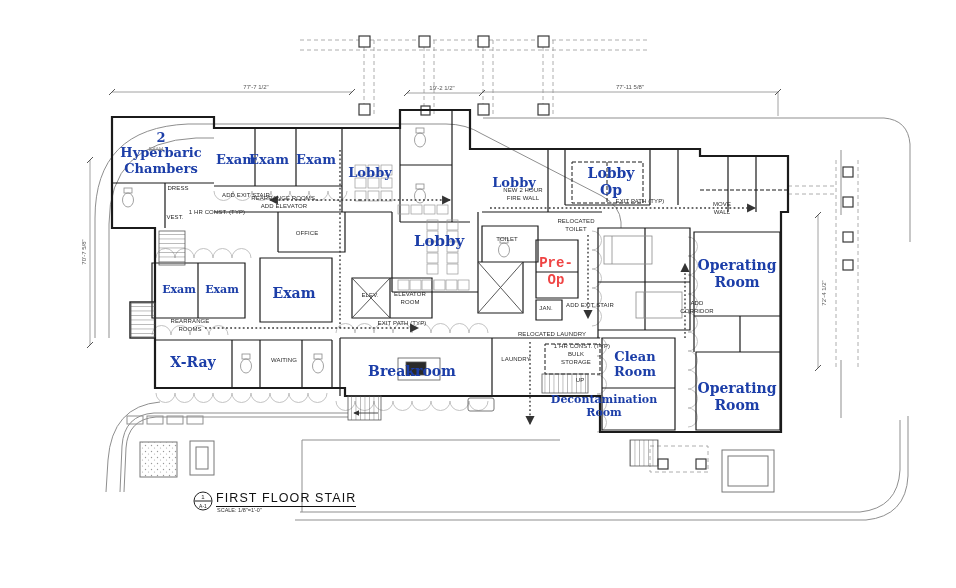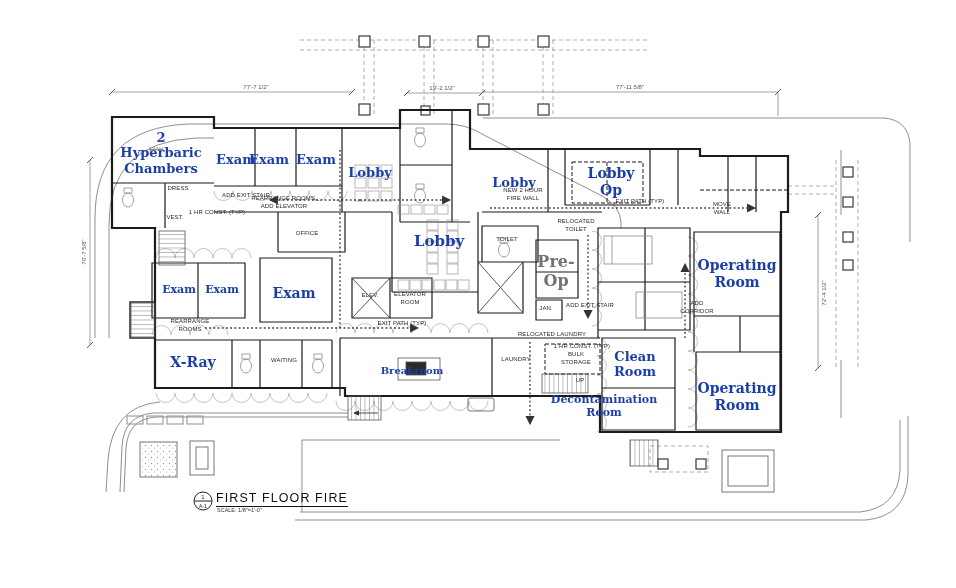--- a/index.html
+++ b/index.html
@@ -228,35 +228,35 @@
 Hyperbaric
 Chambers</span>
 <span class="room" style="left: 236px; top: 160px; font-size: 13px; color: rgb(28, 62, 168);">Exam</span>
 <span class="room" style="left: 269px; top: 160px; font-size: 13px; color: rgb(28, 62, 168);">Exam</span>
 <span class="room" style="left: 316px; top: 160px; font-size: 13px; color: rgb(28, 62, 168);">Exam</span>
 <span class="room" style="left: 370px; top: 173px; font-size: 13px; color: rgb(28, 62, 168);">Lobby</span>
 <span class="room" style="left: 514px; top: 183px; font-size: 13px; color: rgb(28, 62, 168);">Lobby</span>
 <span class="room" style="left: 611px; top: 182px; font-size: 14px; color: rgb(28, 62, 168);">Lobby
 Op</span>
 <span class="room" style="left: 439px; top: 242px; font-size: 15px; color: rgb(28, 62, 168);">Lobby</span>
-<span class="room" style="left: 556px; top: 272px; font-size: 16px; color: #737373;">Pre-
+<span class="room" style="left: 556px; top: 272px; font-size: 14px; color: #ef4444; font-family: Liberation Mono, monospace;">Pre-
 Op</span>
 <span class="room" style="left: 737px; top: 274px; font-size: 14px; color: rgb(28, 62, 168);">Operating
 Room</span>
 <span class="room" style="left: 179px; top: 290px; font-size: 11px; color: rgb(28, 62, 168);">Exam</span>
 <span class="room" style="left: 222px; top: 290px; font-size: 11px; color: rgb(28, 62, 168);">Exam</span>
 <span class="room" style="left: 294px; top: 293px; font-size: 14px; color: rgb(28, 62, 168);">Exam</span>
 <span class="room" style="left: 635px; top: 364px; font-size: 13px; color: rgb(28, 62, 168);">Clean
 Room</span>
 <span class="room" style="left: 604px; top: 407px; font-size: 11px; color: rgb(28, 62, 168);">Decontamination
 Room</span>
 <span class="room" style="left: 737px; top: 397px; font-size: 14px; color: rgb(28, 62, 168);">Operating
 Room</span>
 <span class="room" style="left: 193px; top: 362px; font-size: 14px; color: rgb(28, 62, 168);">X-Ray</span>
-<span class="room" style="left: 412px; top: 371px; font-size: 10px; color: rgb(28, 62, 168);">Breakroom</span>
+<span class="room" style="left: 412px; top: 371px; font-size: 14px; color: rgb(28, 62, 168);">Breakroom</span>
 
 <span class="lbl" style="left:307px;top:234px">OFFICE</span>
 <span class="lbl" style="left:178px;top:189px">DRESS</span>
 <span class="lbl" style="left:175px;top:218px">VEST.</span>
 <span class="lbl" style="left:507px;top:240px">TOILET</span>
 <span class="lbl" style="left:546px;top:309px">JAN.</span>
 <span class="lbl" style="left:370px;top:296px">ELEV.</span>
 <span class="lbl" style="left:410px;top:298px">ELEVATOR
 ROOM</span>
 <span class="lbl" style="left:284px;top:361px">WAITING</span>
@@ -286,16 +286,16 @@
 <span class="lbl strike" style="left:156px;top:149px">EXAM</span>
 
 <span class="dim" style="left:256px;top:87px">77'-7 1/2"</span>
 <span class="dim" style="left:442px;top:88px">19'-2 1/2"</span>
 <span class="dim" style="left:630px;top:87px">77'-11 5/8"</span>
 <span class="dim vrt" style="left:84px;top:252px">70'-7 5/8"</span>
 <span class="dim vrt" style="left:824px;top:293px">72'-4 1/2"</span>
 
 <span class="sheet-no" style="left:203px;top:497px">1</span>
 <span class="sheet-id" style="left:203px;top:506px">A-1</span>
-<span class="title-text" style="left:216px;top:491px">FIRST FLOOR FIRE</span>
+<span class="title-text" style="left:216px;top:491px">FIRST FLOOR STAIR</span>
 <span class="scale-text" style="left:217px;top:507px">SCALE: 1/8"=1'-0"</span>
 
 </div>
 
 </body></html>

